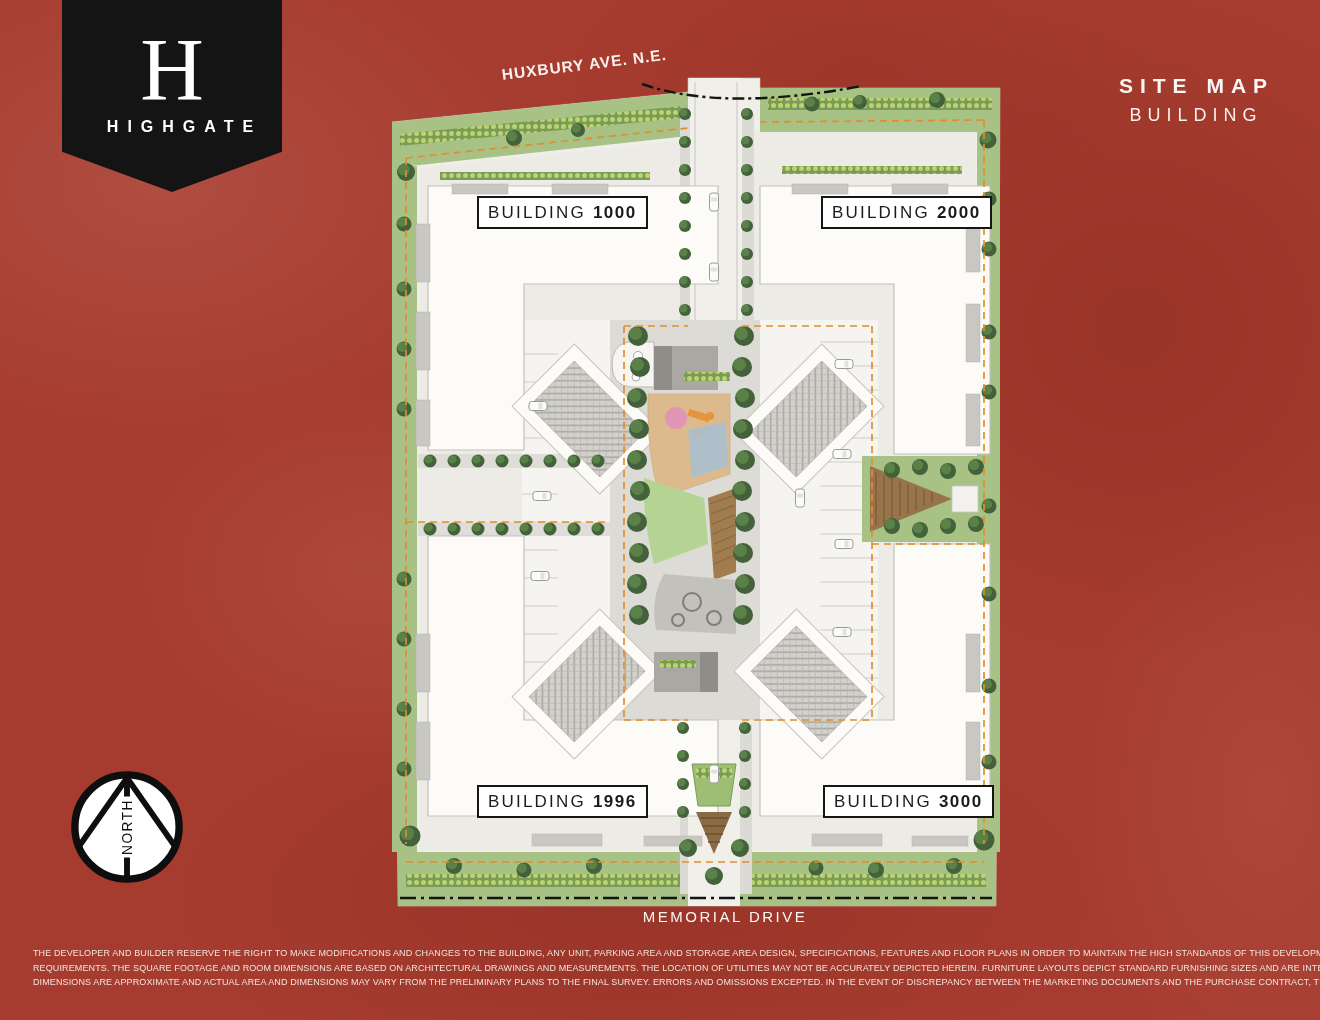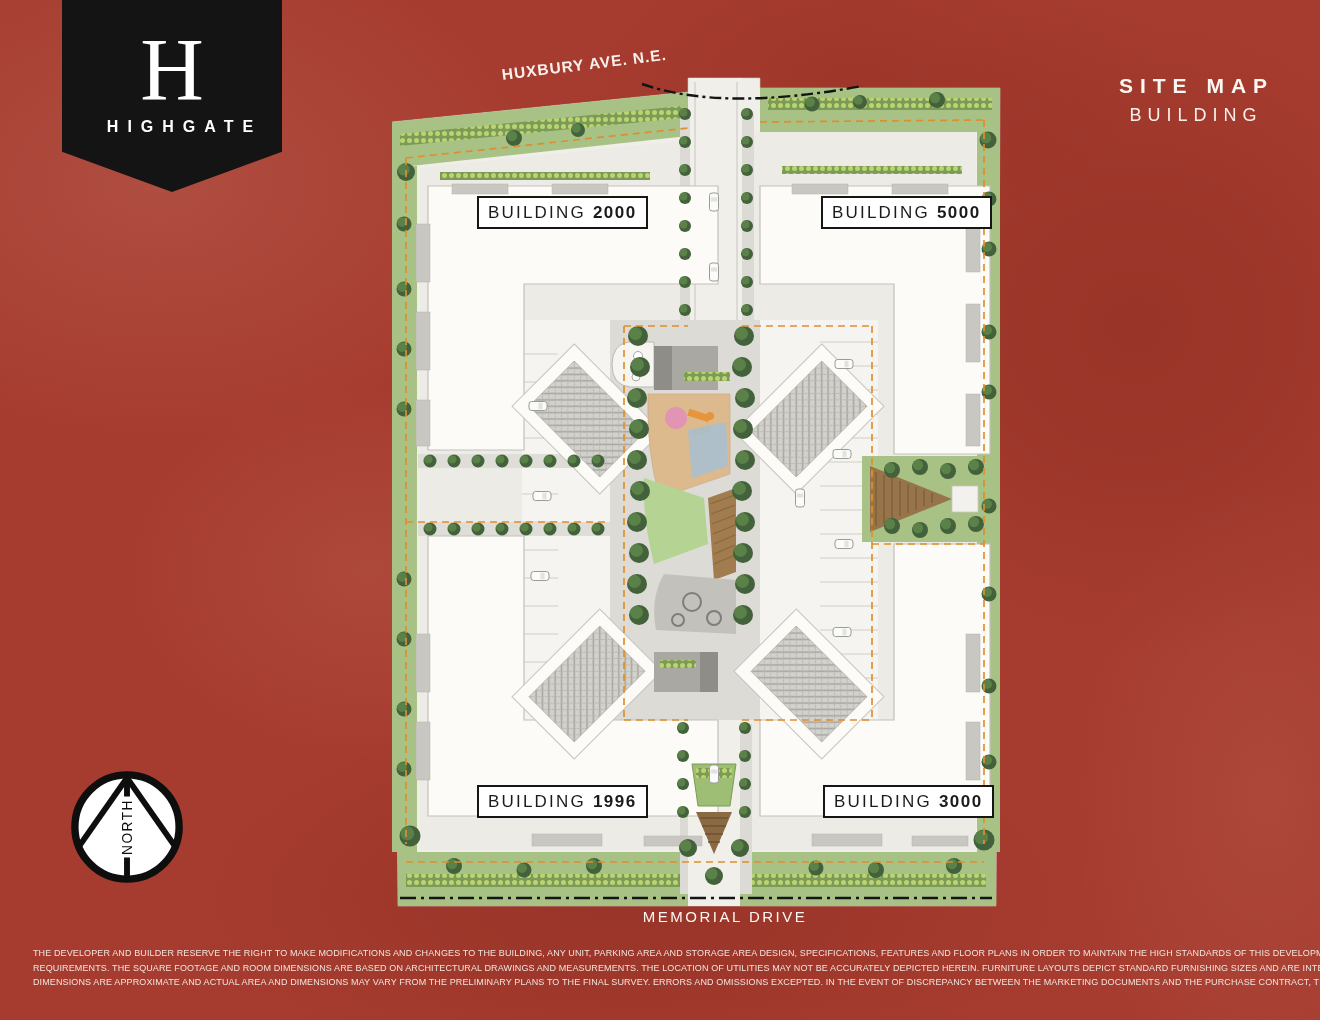--- a/index.html
+++ b/index.html
@@ -377,25 +377,25 @@
 
     <path d="M250,10 Q330,38 470,12" fill="none" stroke="#141414" stroke-width="2.4" stroke-dasharray="12 4 3 4"></path>
     <path d="M8,824 L600,824" fill="none" stroke="#141414" stroke-width="2.4" stroke-dasharray="16 5 3 5"></path>
   </svg>
 
   <div class="abs street top">HUXBURY AVE. N.E.</div>
   <div class="abs street bottom">MEMORIAL DRIVE</div>
 
   <div class="abs blabel bl-1000">
     <span>BUILDING</span>
-    <span class="num">2000</span>
+    <span class="num">1000</span>
   </div>
   <div class="abs blabel bl-3000">
     <span>BUILDING</span>
-    <span class="num">5000</span>
+    <span class="num">2000</span>
   </div>
   <div class="abs blabel bl-2000">
     <span>BUILDING</span>
     <span class="num">1996</span>
   </div>
   <div class="abs blabel bl-4000">
     <span>BUILDING</span>
     <span class="num">3000</span>
   </div>
 

